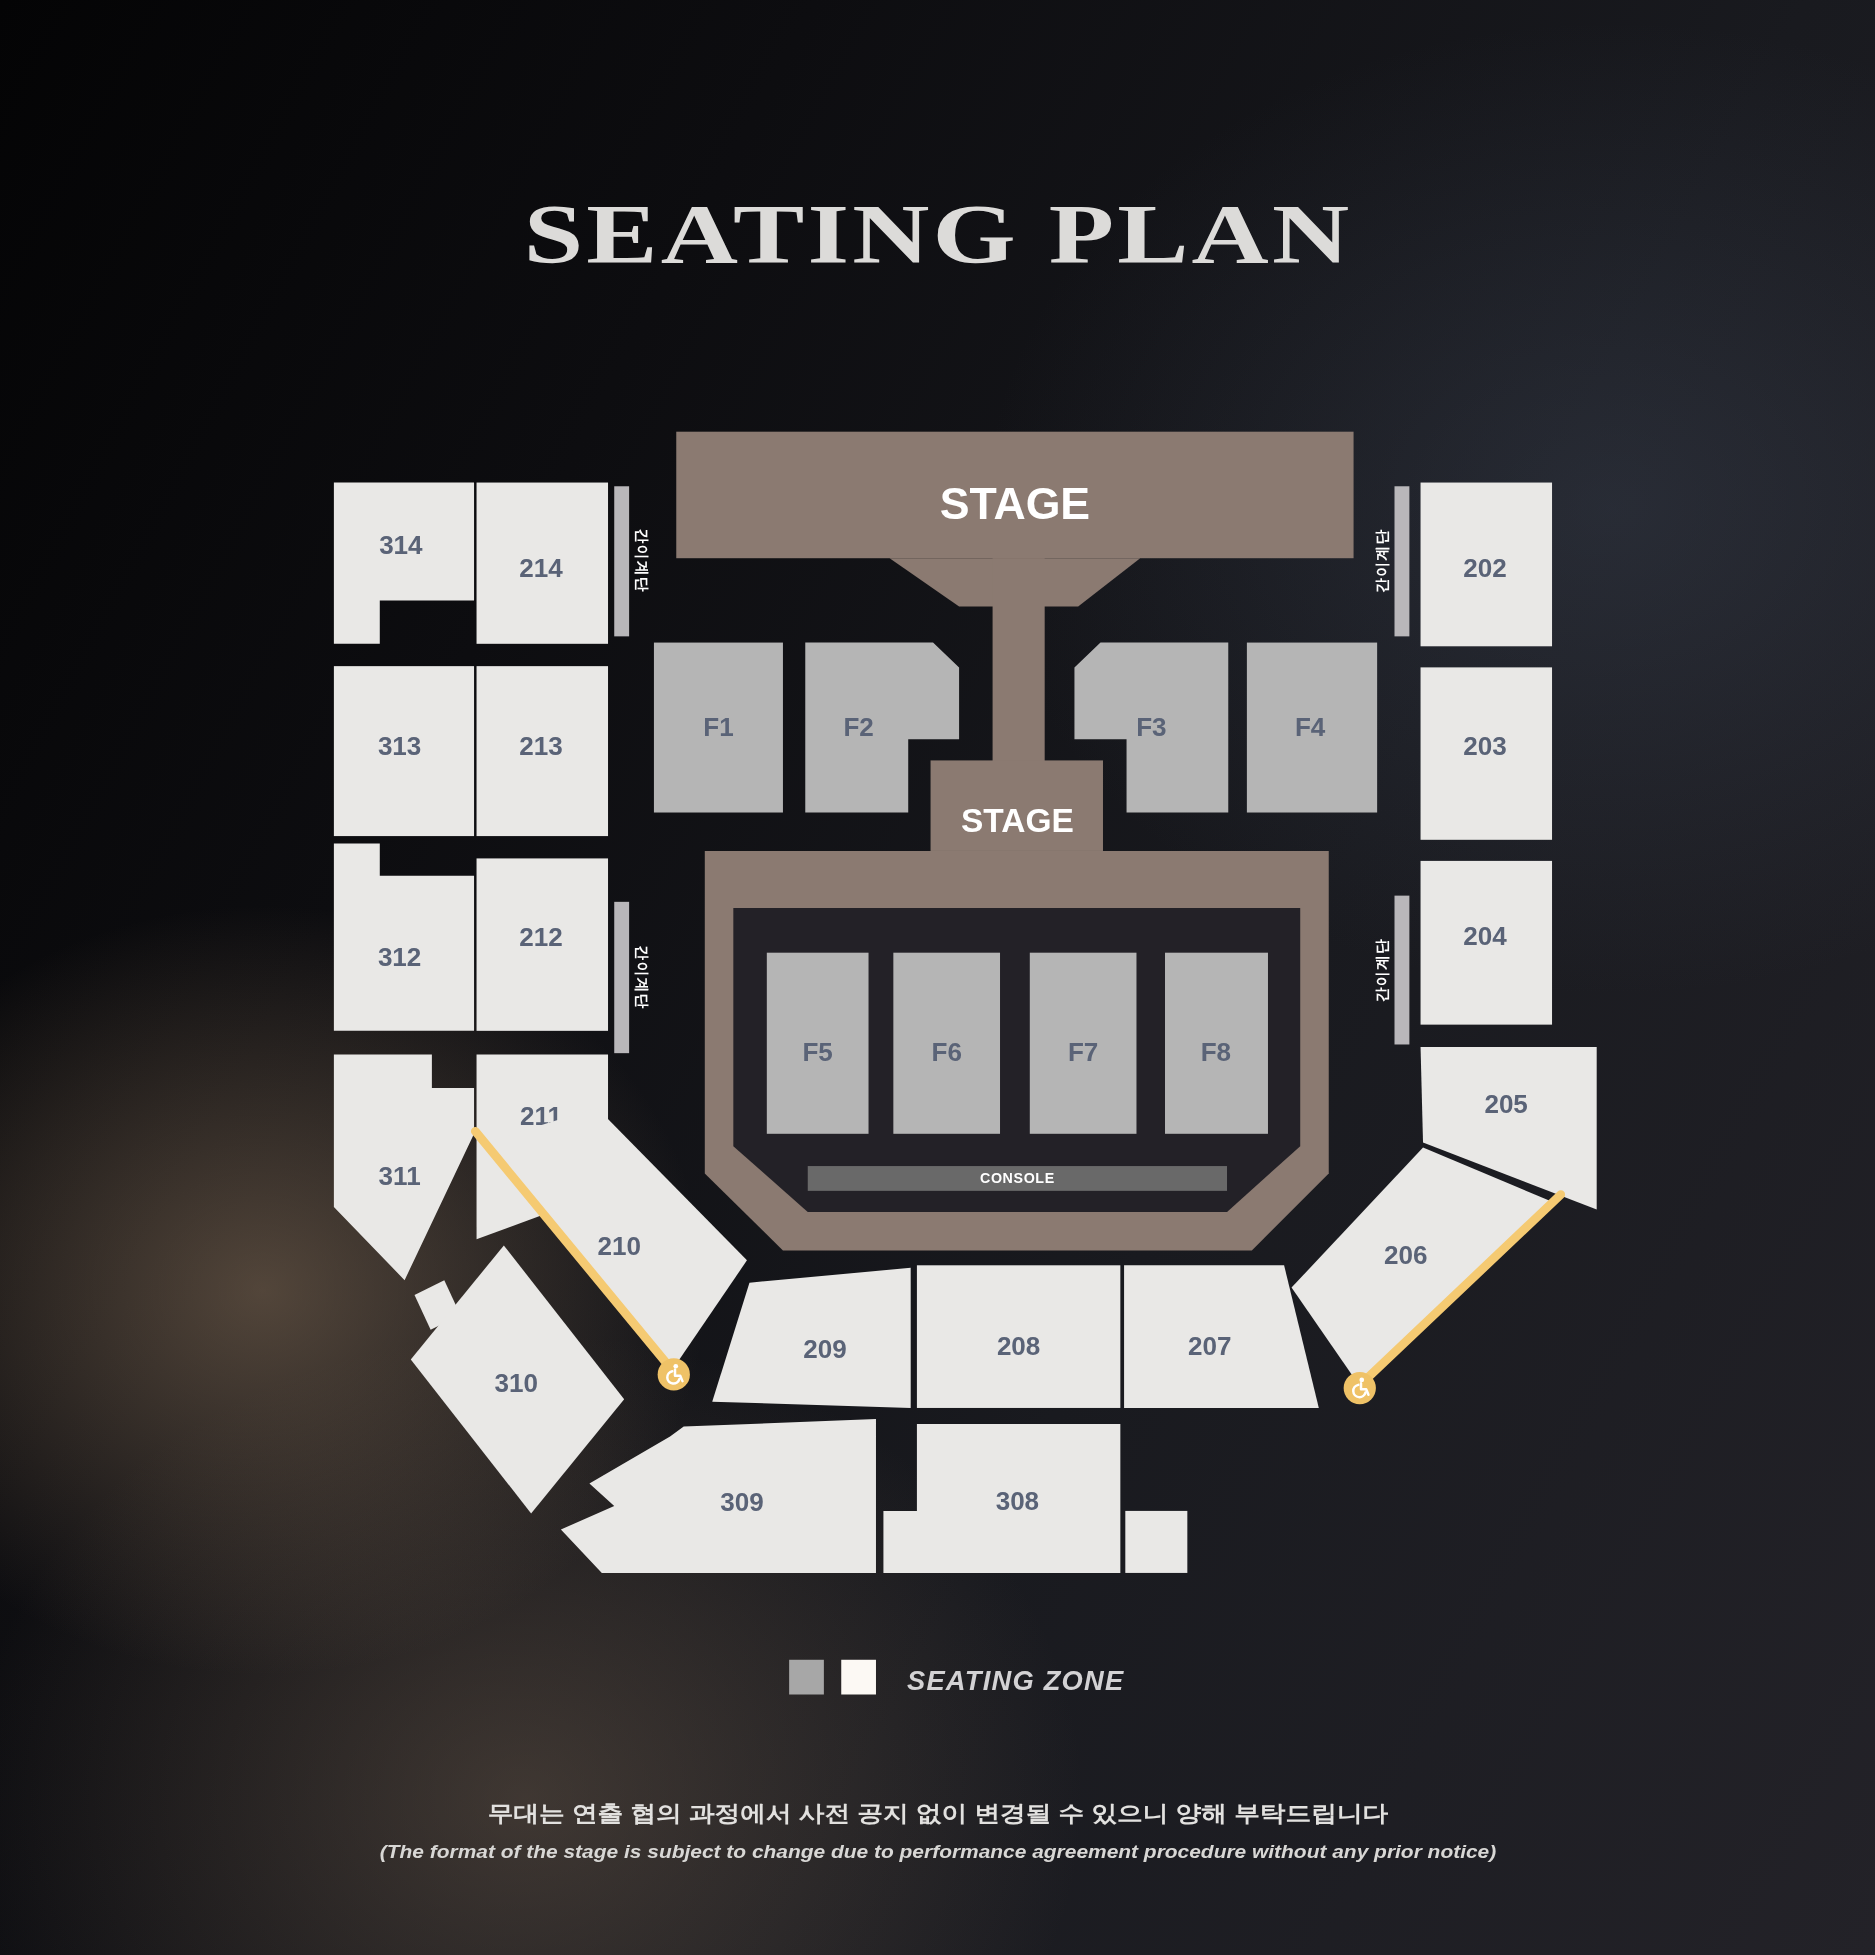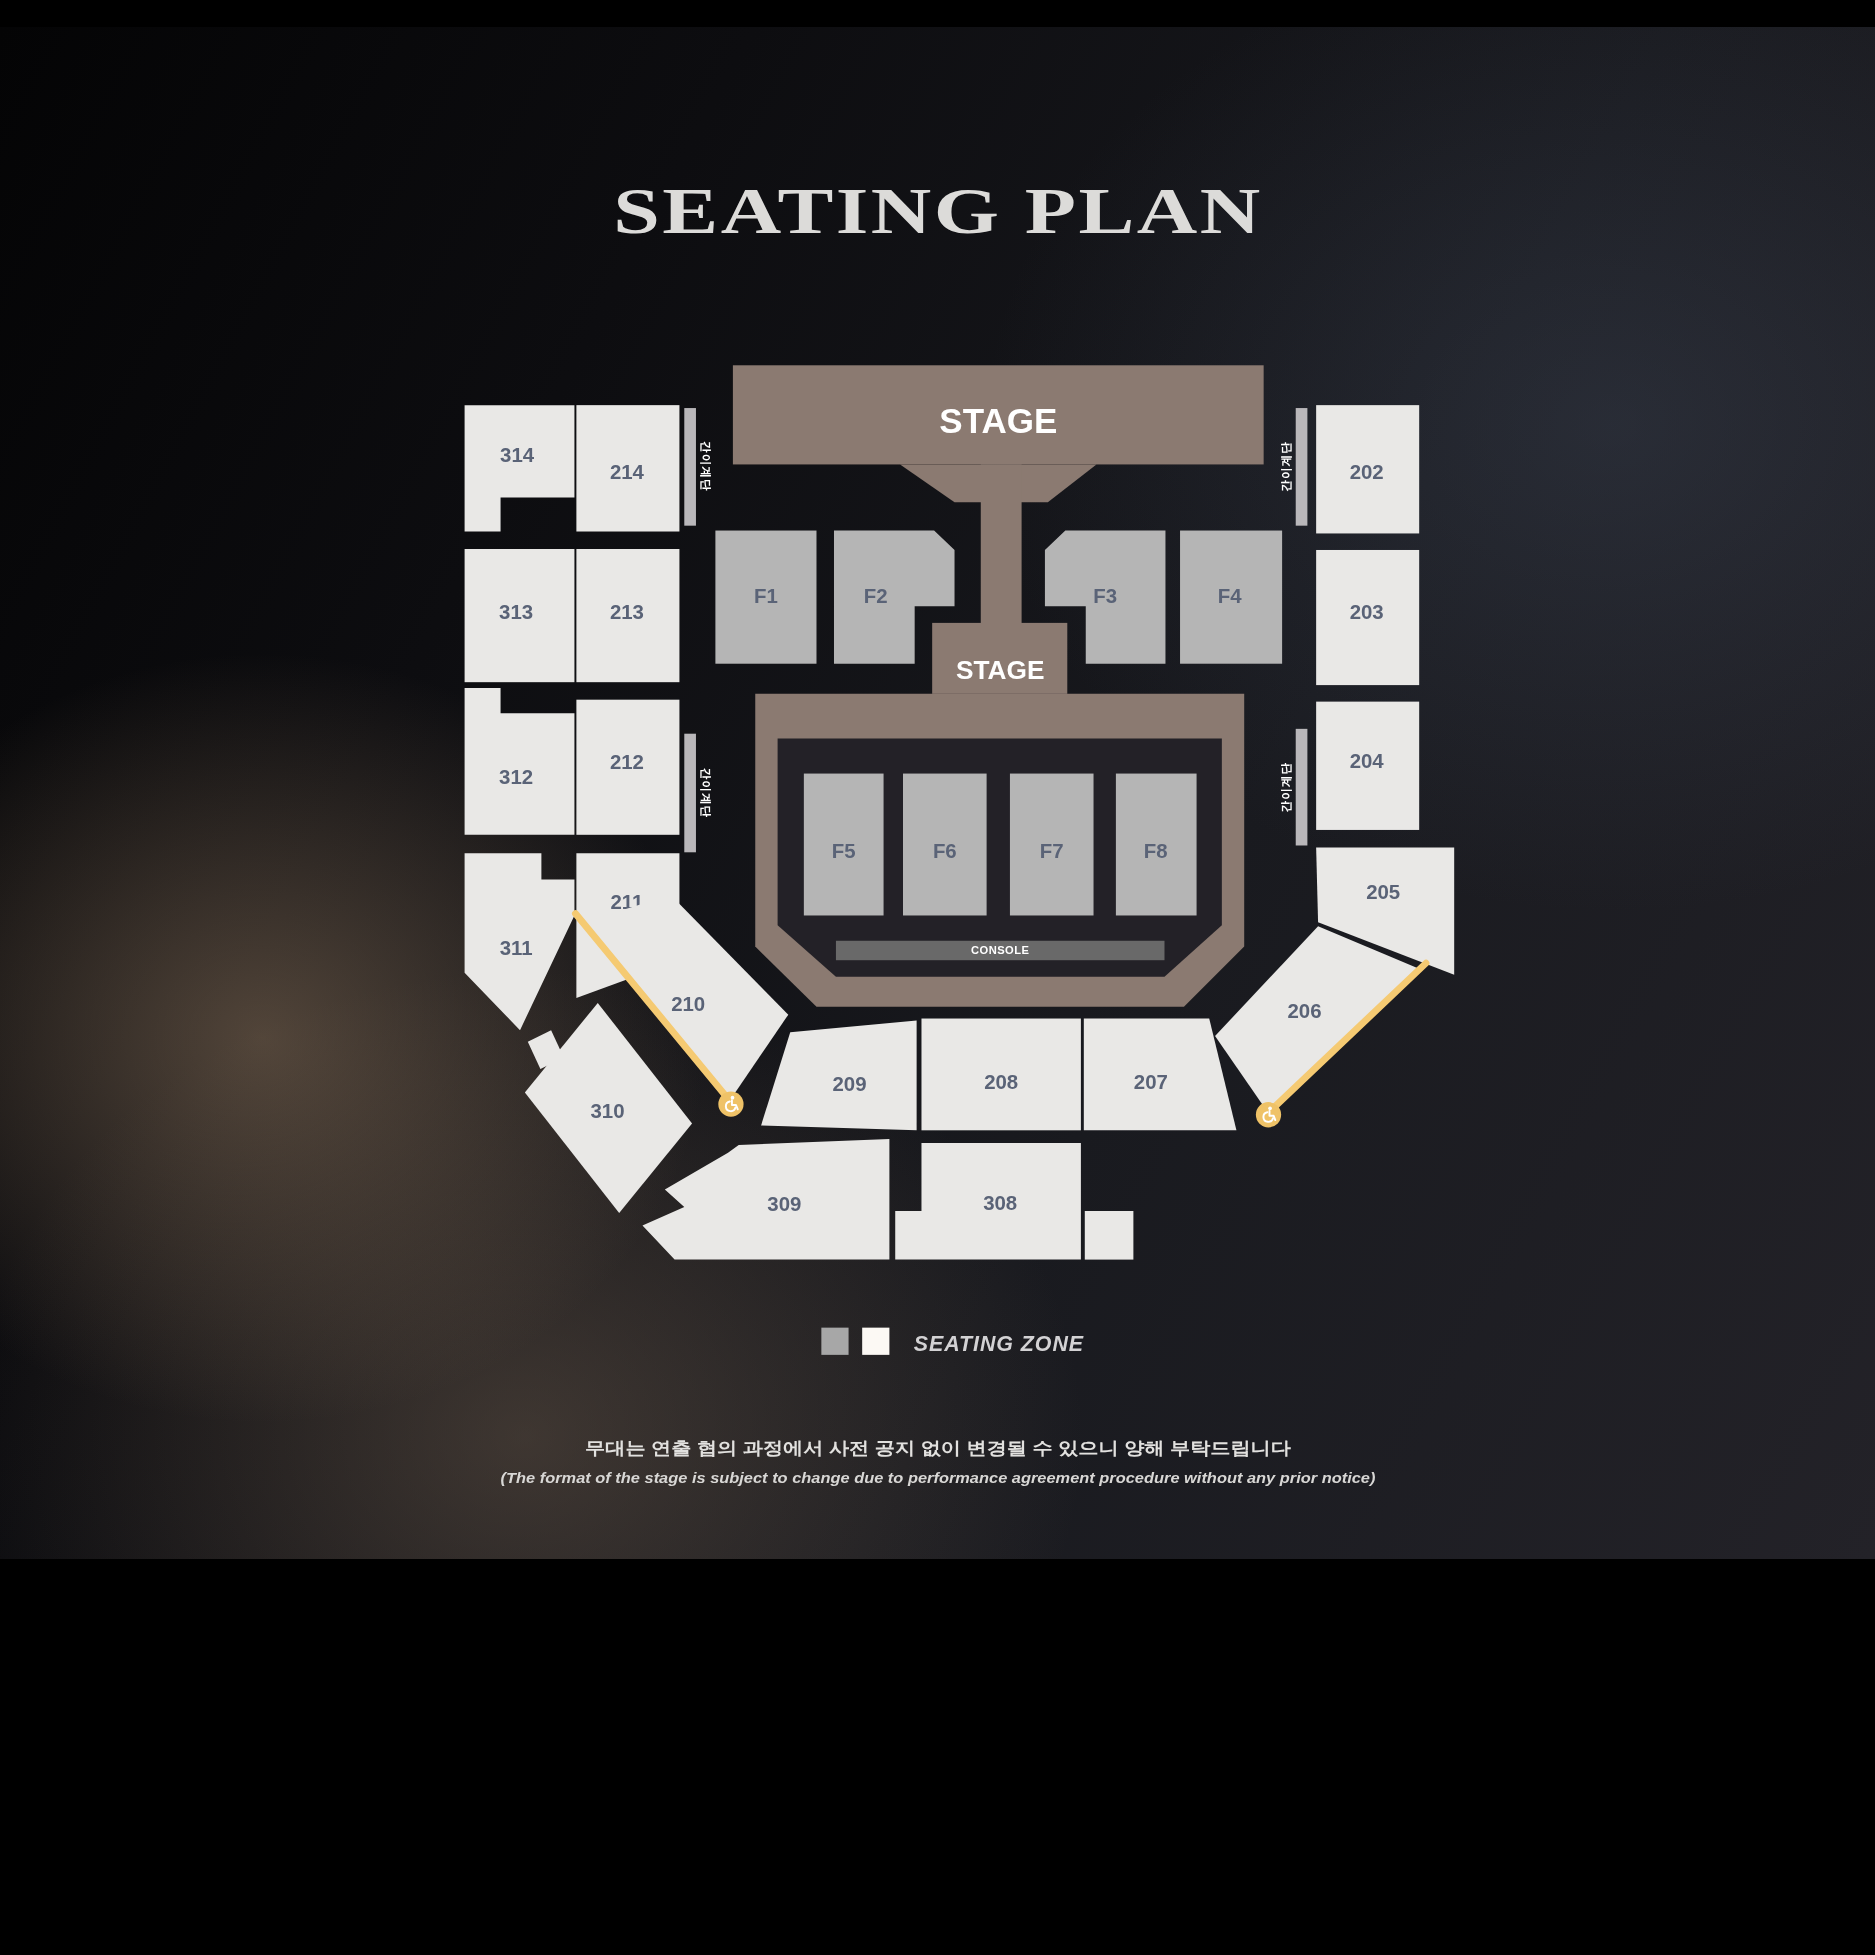--- a/index.html
+++ b/index.html
@@ -1,25 +1,24 @@
 <!DOCTYPE html>
 <html style="font-size:7.6px"><head>
 <meta charset="utf-8">
 <style>
   html,body{margin:0;padding:0;background:#000;}
   .canvas{
     position:relative;
-    width:1876px;height:1532px;
+    width:1876px;height:1955px;
     overflow:hidden;
     background:
       radial-gradient(716px 621px at 14% 66%, rgba(150,124,98,0.50), rgba(0,0,0,0) 62%),
       radial-gradient(859px 716px at 28% 92%, rgba(122,102,84,0.42), rgba(0,0,0,0) 65%),
       radial-gradient(1050px 812px at 86% 26%, rgba(74,84,104,0.30), rgba(0,0,0,0) 60%),
       linear-gradient(118deg, #040405 0%, #0d0d10 28%, #191a1f 62%, #232228 100%);
-    margin-top: 27px;
   }
   svg{display:block;width:100%;height:100%;}
   .sec{fill:#e9e8e6;}
   .floor{fill:#b5b5b5;}
   .stage{fill:#8b7a71;}
   .pit{fill:#232127;}
   .bar{fill:#b9b7ba;}
   .console{fill:#696969;}
   .ramp{stroke:#f5ca72;stroke-width:7;stroke-linecap:round;fill:none;}
   .lbl{font:700 21px "Liberation Sans", sans-serif;fill:#5a6377;text-anchor:middle;}

